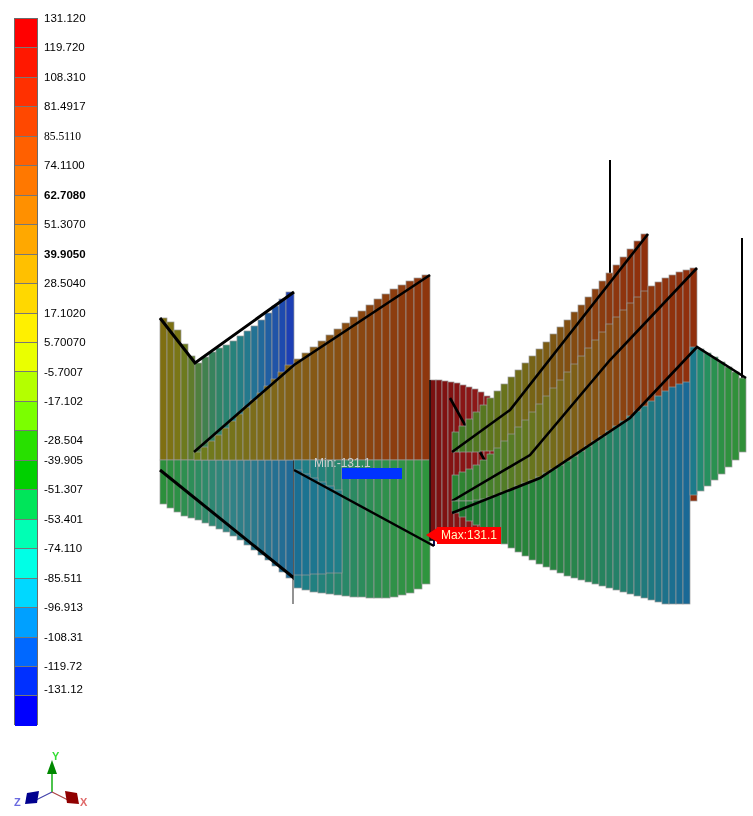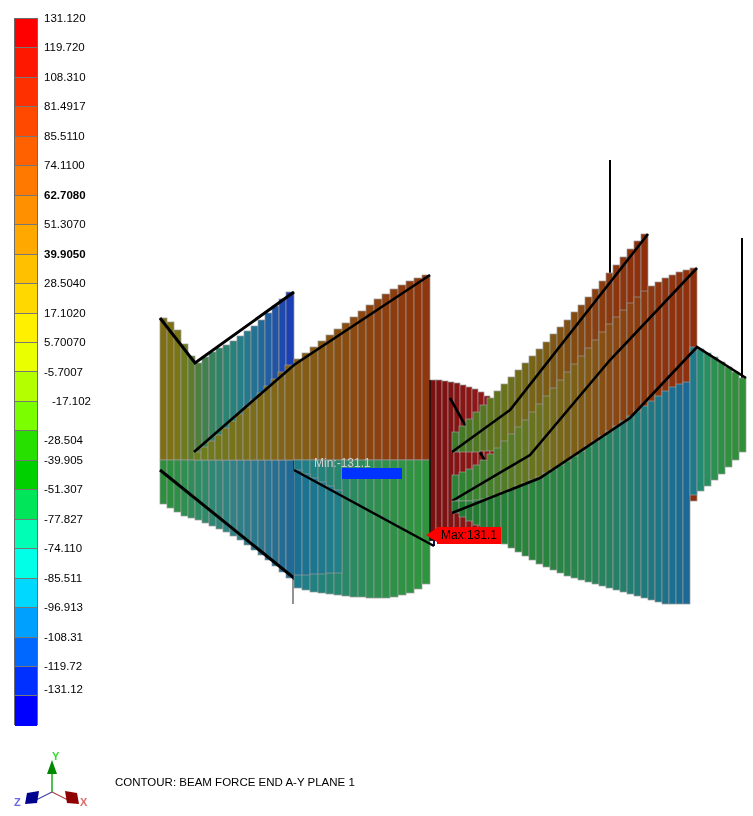--- a/index.html
+++ b/index.html
@@ -14,21 +14,21 @@
   .legend-band:last-child{border-bottom:none;}
   .legend-tick{position:absolute;left:44px;font-size:11.5px;color:#000;
                letter-spacing:0px;white-space:nowrap;line-height:11px;}
 
   
   #plot{position:absolute;left:110px;top:0;width:643px;height:740px;}
   #plot svg{display:block;}
 
   
   .flag{position:absolute;font-size:12px;line-height:14px;white-space:nowrap;
-        padding:1px 4px 2px 4px;color:#000000;}
+        padding:1px 4px 2px 4px;color:#fef9c3;}
   #max-flag{background:#ff0000;left:437px;top:527px;}
   #max-flag:before{content:"";position:absolute;left:-11px;top:1px;
         width:0;height:0;border-top:7px solid transparent;
         border-bottom:7px solid transparent;border-right:11px solid #ff0000;}
   #min-flag{left:310px;top:455px;color:#cfcfcf;background:transparent;}
   #min-chip{position:absolute;left:342px;top:468px;width:60px;height:11px;
             background:#0033ff;}
 
   
   #triad{position:absolute;left:14px;top:752px;width:76px;height:60px;}
@@ -66,34 +66,34 @@
       <div class="legend-band" style="background: rgb(0, 160, 255); height: 29.4583px;"></div>
       <div class="legend-band" style="background: rgb(0, 104, 255); height: 29.4583px;"></div>
       <div class="legend-band" style="background: rgb(0, 48, 255); height: 29.4583px;"></div>
       <div class="legend-band" style="background: rgb(0, 0, 255); height: 29.4583px;"></div>
     </div>
   <div id="legend-ticks">
       <div class="legend-tick" style="top: 13px;">131.120</div>
       <div class="legend-tick" style="top: 42.4583px;">119.720</div>
       <div class="legend-tick" style="top: 71.9167px;">108.310</div>
       <div class="legend-tick" style="top: 101.375px;">81.4917</div>
-      <div class="legend-tick" style="top: 130.833px;">85.5110</div>
+      <div class="legend-tick" style="top: 130.833px; font-family: Liberation Serif, serif;">85.5110</div>
       <div class="legend-tick" style="top: 160.292px;">74.1100</div>
       <div class="legend-tick" style="top: 189.75px; font-weight: bold;">62.7080</div>
       <div class="legend-tick" style="top: 219.208px;">51.3070</div>
       <div class="legend-tick" style="top: 248.667px; font-weight: bold;">39.9050</div>
       <div class="legend-tick" style="top: 278.125px;">28.5040</div>
       <div class="legend-tick" style="top: 307.583px;">17.1020</div>
       <div class="legend-tick" style="top: 337.042px;">5.70070</div>
       <div class="legend-tick" style="top: 366.5px;">-5.7007</div>
-      <div class="legend-tick" style="top: 395.958px; margin-left: 8px;">-17.102</div>
+      <div class="legend-tick" style="top: 395.958px;">-17.102</div>
       <div class="legend-tick" style="top: 425.417px; margin-top: 10px;">-28.504</div>
       <div class="legend-tick" style="top: 454.875px;">-39.905</div>
       <div class="legend-tick" style="top: 484.333px;">-51.307</div>
-      <div class="legend-tick" style="top: 513.792px;">-77.827</div>
+      <div class="legend-tick" style="top: 513.792px;">-53.401</div>
       <div class="legend-tick" style="top: 543.25px;">-74.110</div>
       <div class="legend-tick" style="top: 572.708px;">-85.511</div>
       <div class="legend-tick" style="top: 602.167px;">-96.913</div>
       <div class="legend-tick" style="top: 631.625px;">-108.31</div>
       <div class="legend-tick" style="top: 661.083px;">-119.72</div>
       <div class="legend-tick" style="top: 684px;">-131.12</div>
     </div>
 </div>
 
 <div id="plot">
@@ -417,14 +417,13 @@
     <polygon points="13,41 25,39 23,51 11,52" fill="#00008f"></polygon>
     <line x1="38" y1="40" x2="54" y2="48" stroke="#aa4040" stroke-width="1.2"></line>
     <polygon points="63,41 51,39 53,51 65,52" fill="#8f0000"></polygon>
   </svg>
   <span class="axis-lbl" style="left:38px;top:-2px;color:#33dd33;">Y</span>
   <span class="axis-lbl" style="left:0px;top:44px;color:#6a6ae0;">Z</span>
   <span class="axis-lbl" style="left:66px;top:44px;color:#e06a6a;">X</span>
 </div>
 
 <div id="footer">
-  <div>CONTOUR: BEAM FORCE END A-Y PLANE 1</div>
 </div>
 
 </body></html>

